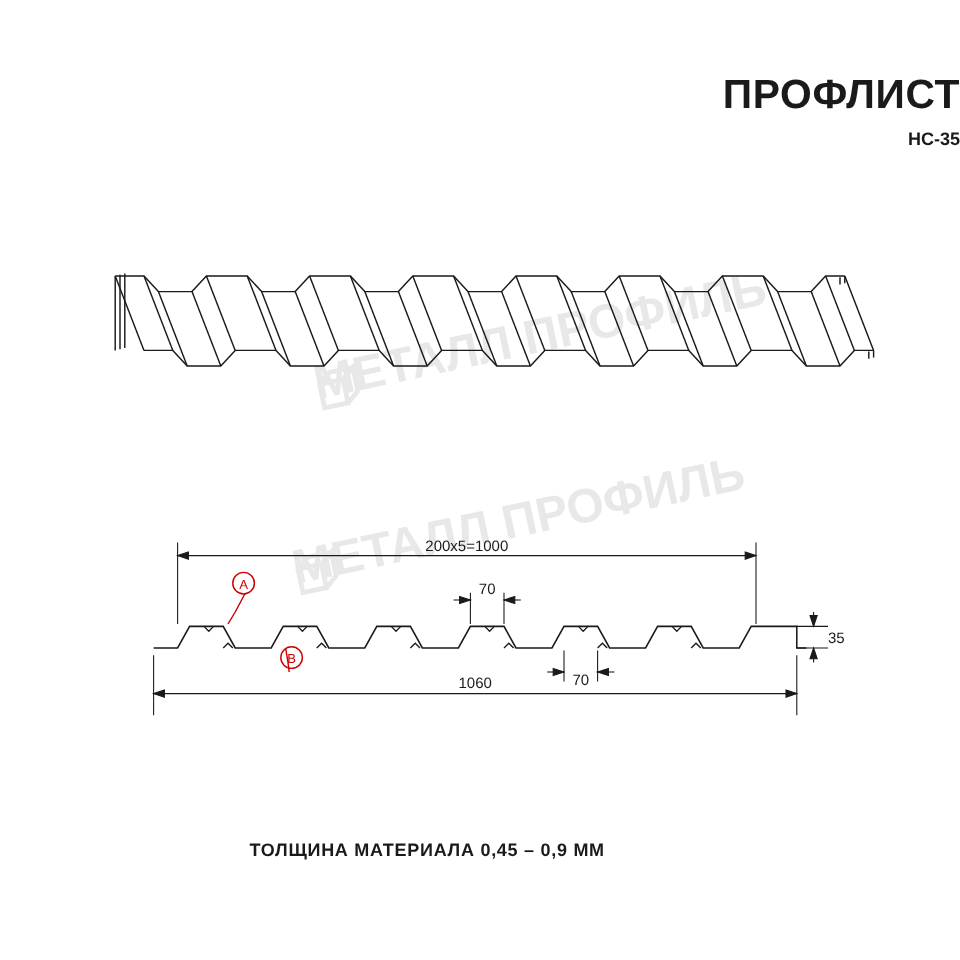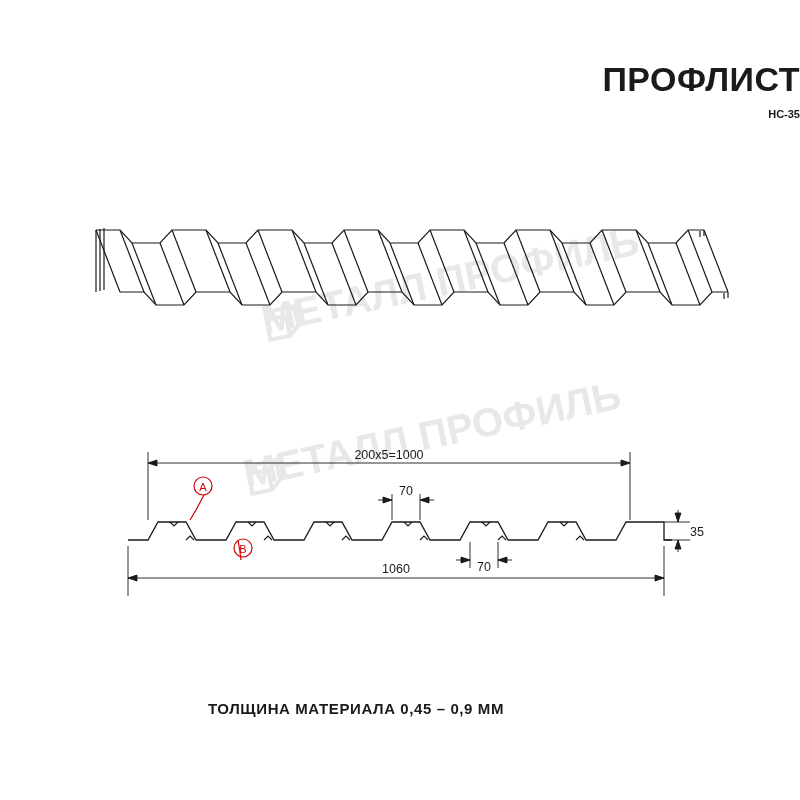--- a/index.html
+++ b/index.html
@@ -29,21 +29,21 @@
   }
   .title {
     font-size: 34px;
     font-weight: bold;
     letter-spacing: 0.5px;
     color: #1a1a1a;
     line-height: 1.05;
   }
   .subtitle {
     margin-top: 10px;
-    font-size: 11px;
+    font-size: 15px;
     font-weight: bold;
     color: #1a1a1a;
   }
   .footer-block {
     position: absolute;
     top: 700px;
     left: 0;
     width: 712px;
     text-align: center;
   }

